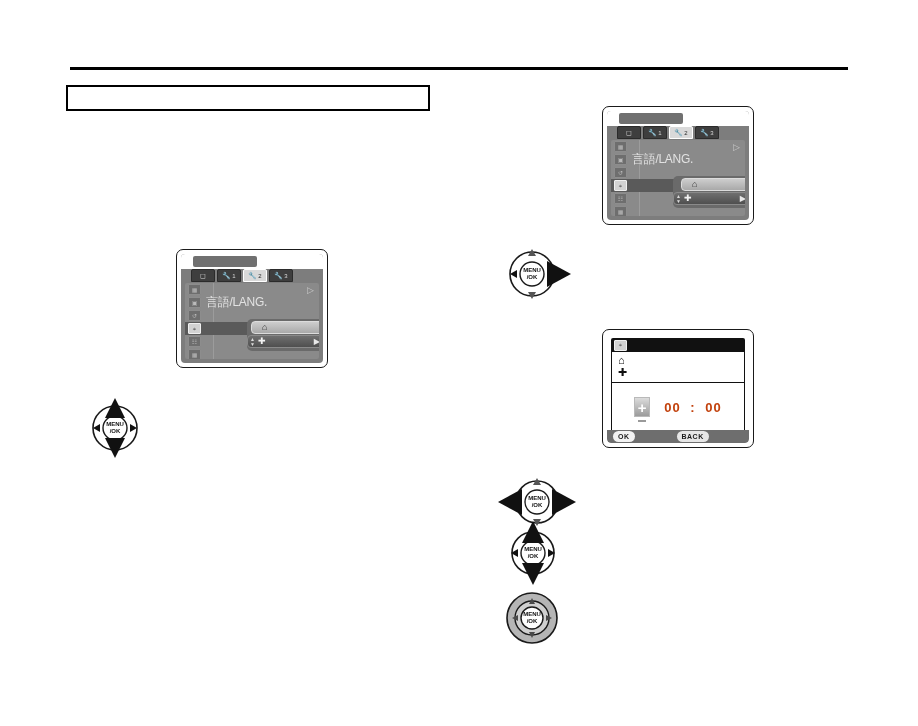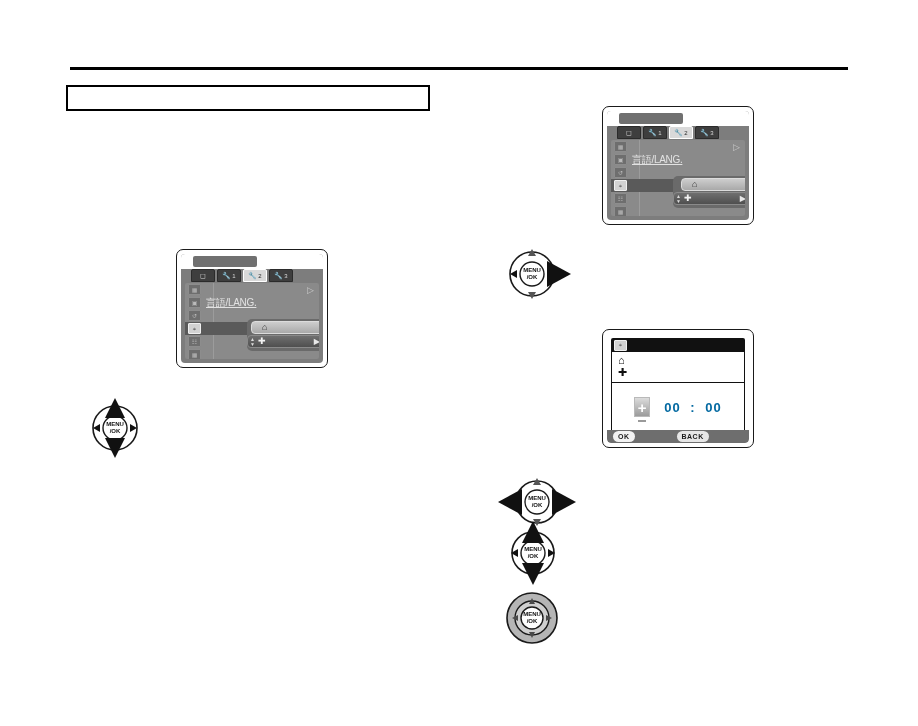--- a/index.html
+++ b/index.html
@@ -90,22 +90,22 @@
   .row-icon {
     width: 13px; height: 11px; margin-left: 3px;
     background: #6e6e6e; border: 1px solid #8d8d8d;
     box-sizing: border-box; border-radius: 1px;
     flex: 0 0 auto;
     display:flex; align-items:center; justify-content:center;
     font-size: 6px; color:#bbb; line-height:1;
   }
   .row-icon.hl { background: #d2d2d2; border-color: #f0f0f0; color:#444; }
   .row-label {
-    margin-left: 5px; font-size: 10px; color: #e2e2e2;
-    letter-spacing: -0.3px; white-space: nowrap; text-decoration: underline;
+    margin-left: 5px; font-size: 12px; color: #e2e2e2;
+    letter-spacing: -0.3px; white-space: nowrap;
   }
   .row-arrow {
     position: absolute; right: 5px; top: 50%; transform: translateY(-50%);
     font-size: 9px; color: #c9c9c9; line-height: 1;
   }
   .popup-shadow {
     position: absolute; background: #6a6a6a; border-radius: 5px;
   }
   .pop-item {
     position: absolute; height: 13px; border-radius: 4px;
@@ -164,21 +164,21 @@
     box-sizing: border-box;
     display: flex; align-items: center; justify-content: center;
     font-size: 15px; color: #ffffff; font-weight: bold; line-height: 1;
     position: relative;
   }
   .sign-box::after {
     content: ""; position: absolute; left: 3px; right: 3px; bottom: -6px;
     height: 2px; background: #9a9a9a;
   }
   .td-time {
-    font-size: 13px; color: #0369a1; letter-spacing: 1px; margin-left: 14px;
+    font-size: 13px; color: #c2410c; letter-spacing: 1px; margin-left: 14px;
     font-weight: bold;
   }
   .td-footer {
     position: absolute; left: 0; bottom: 0; width: 100%; height: 13px;
     background: #6e6e6e; border-radius: 0 0 4px 4px;
     display: flex; align-items: center;
   }
   .pill {
     background: #f2f2f2; color: #1a1a1a;
     border-radius: 6px; font-size: 7px; font-weight: bold;

